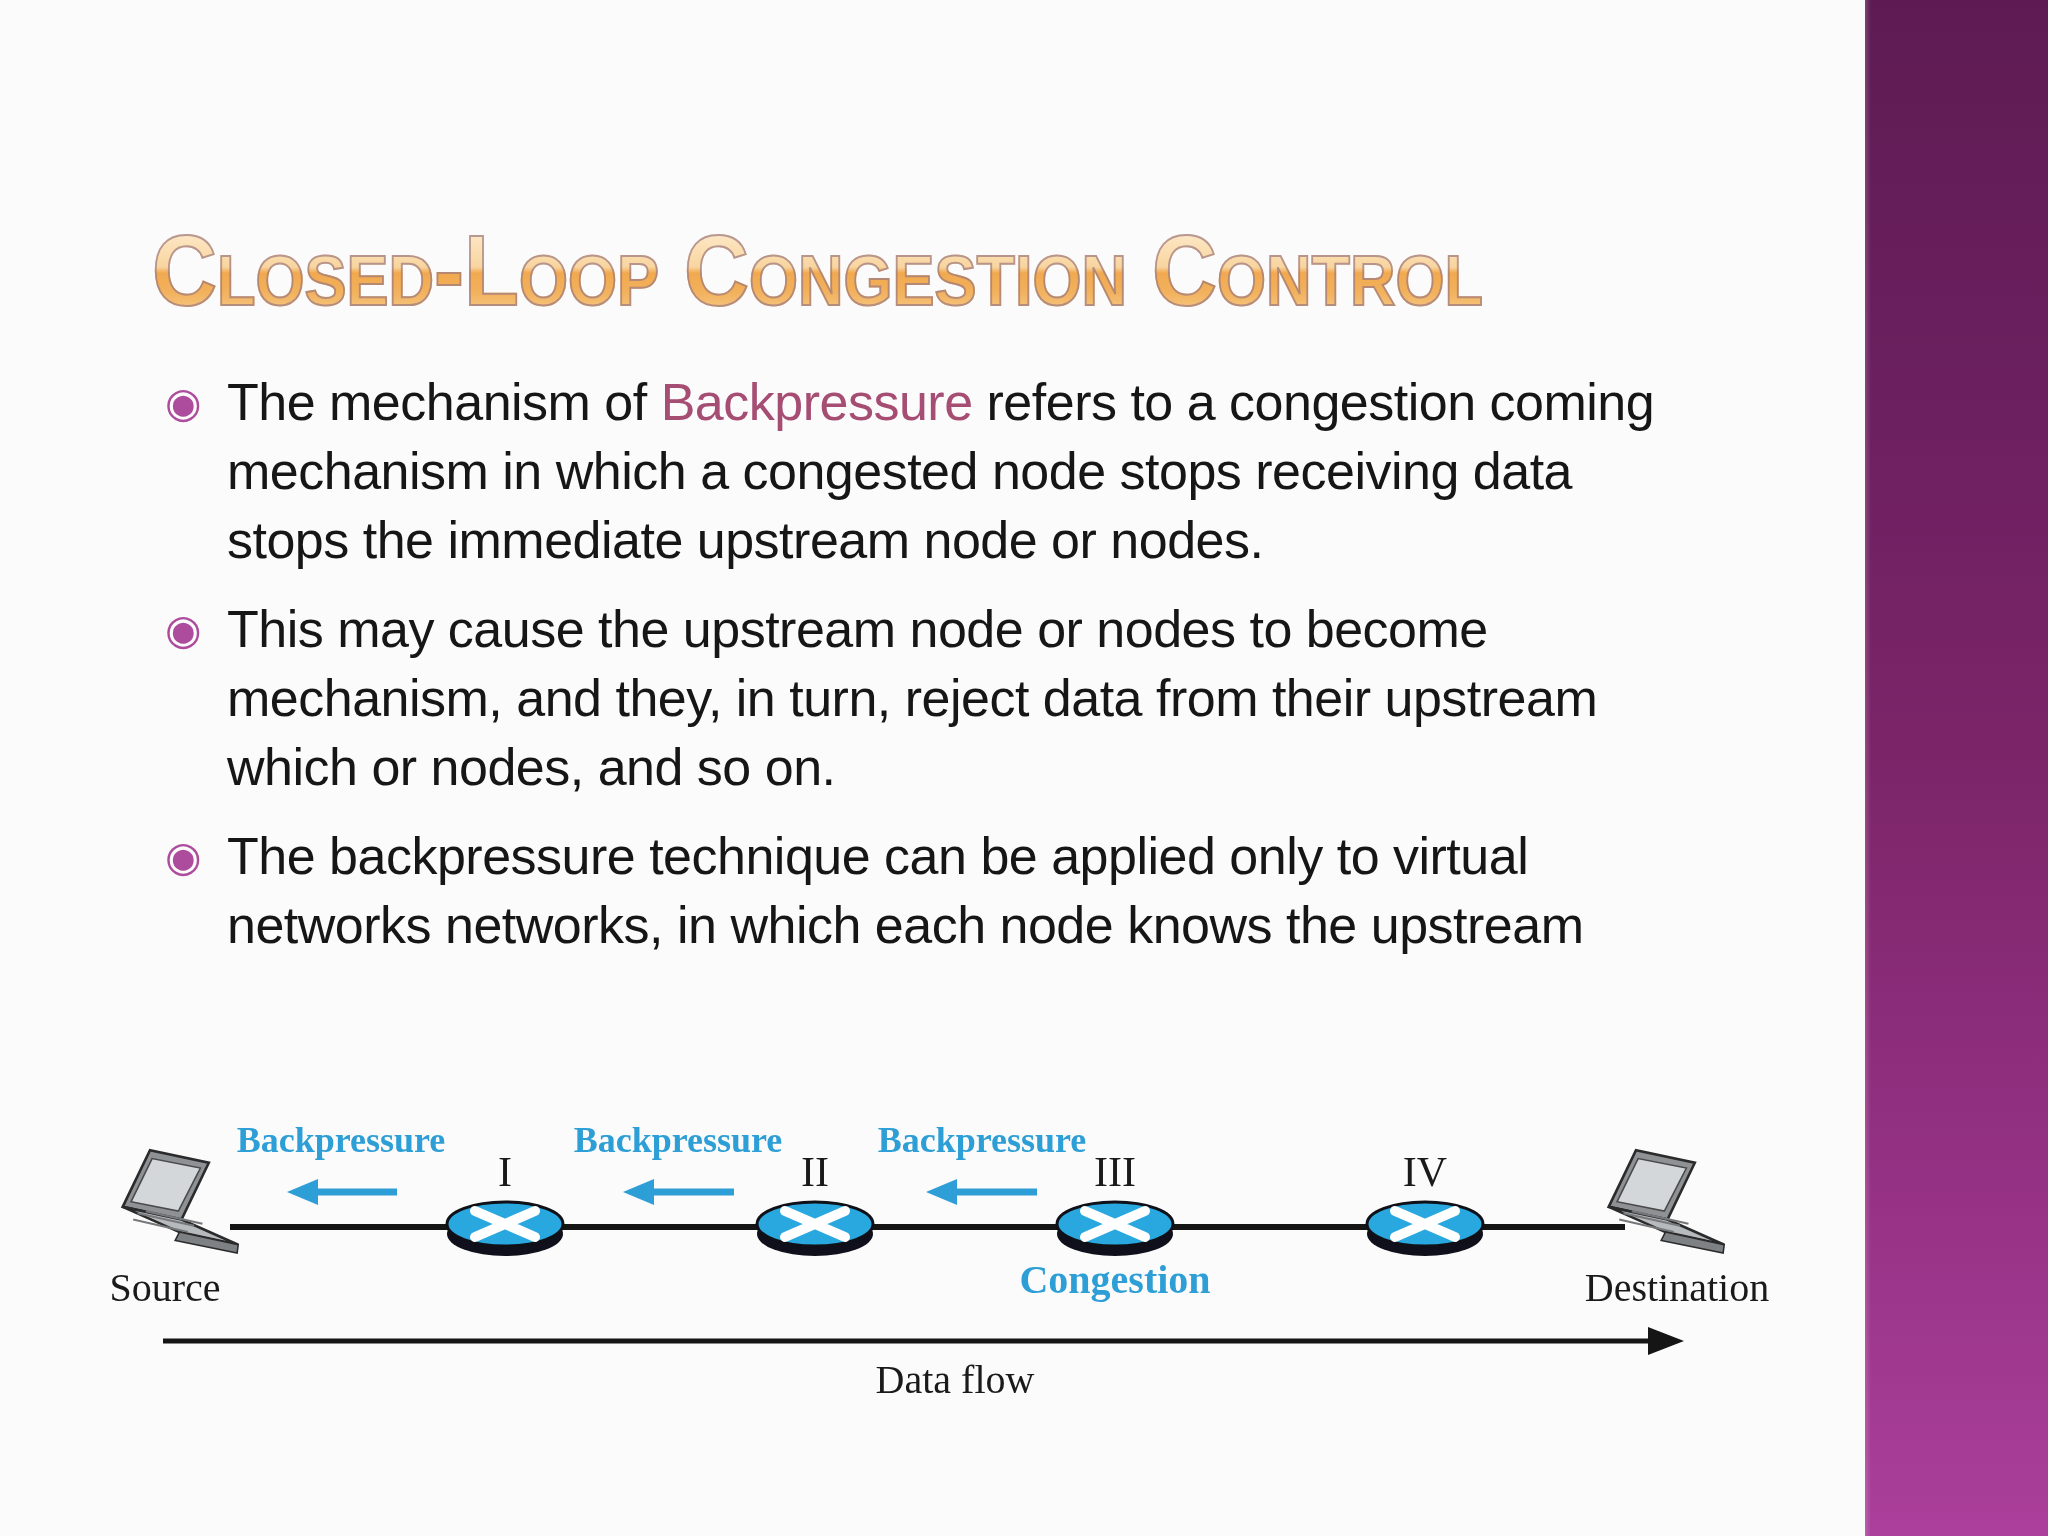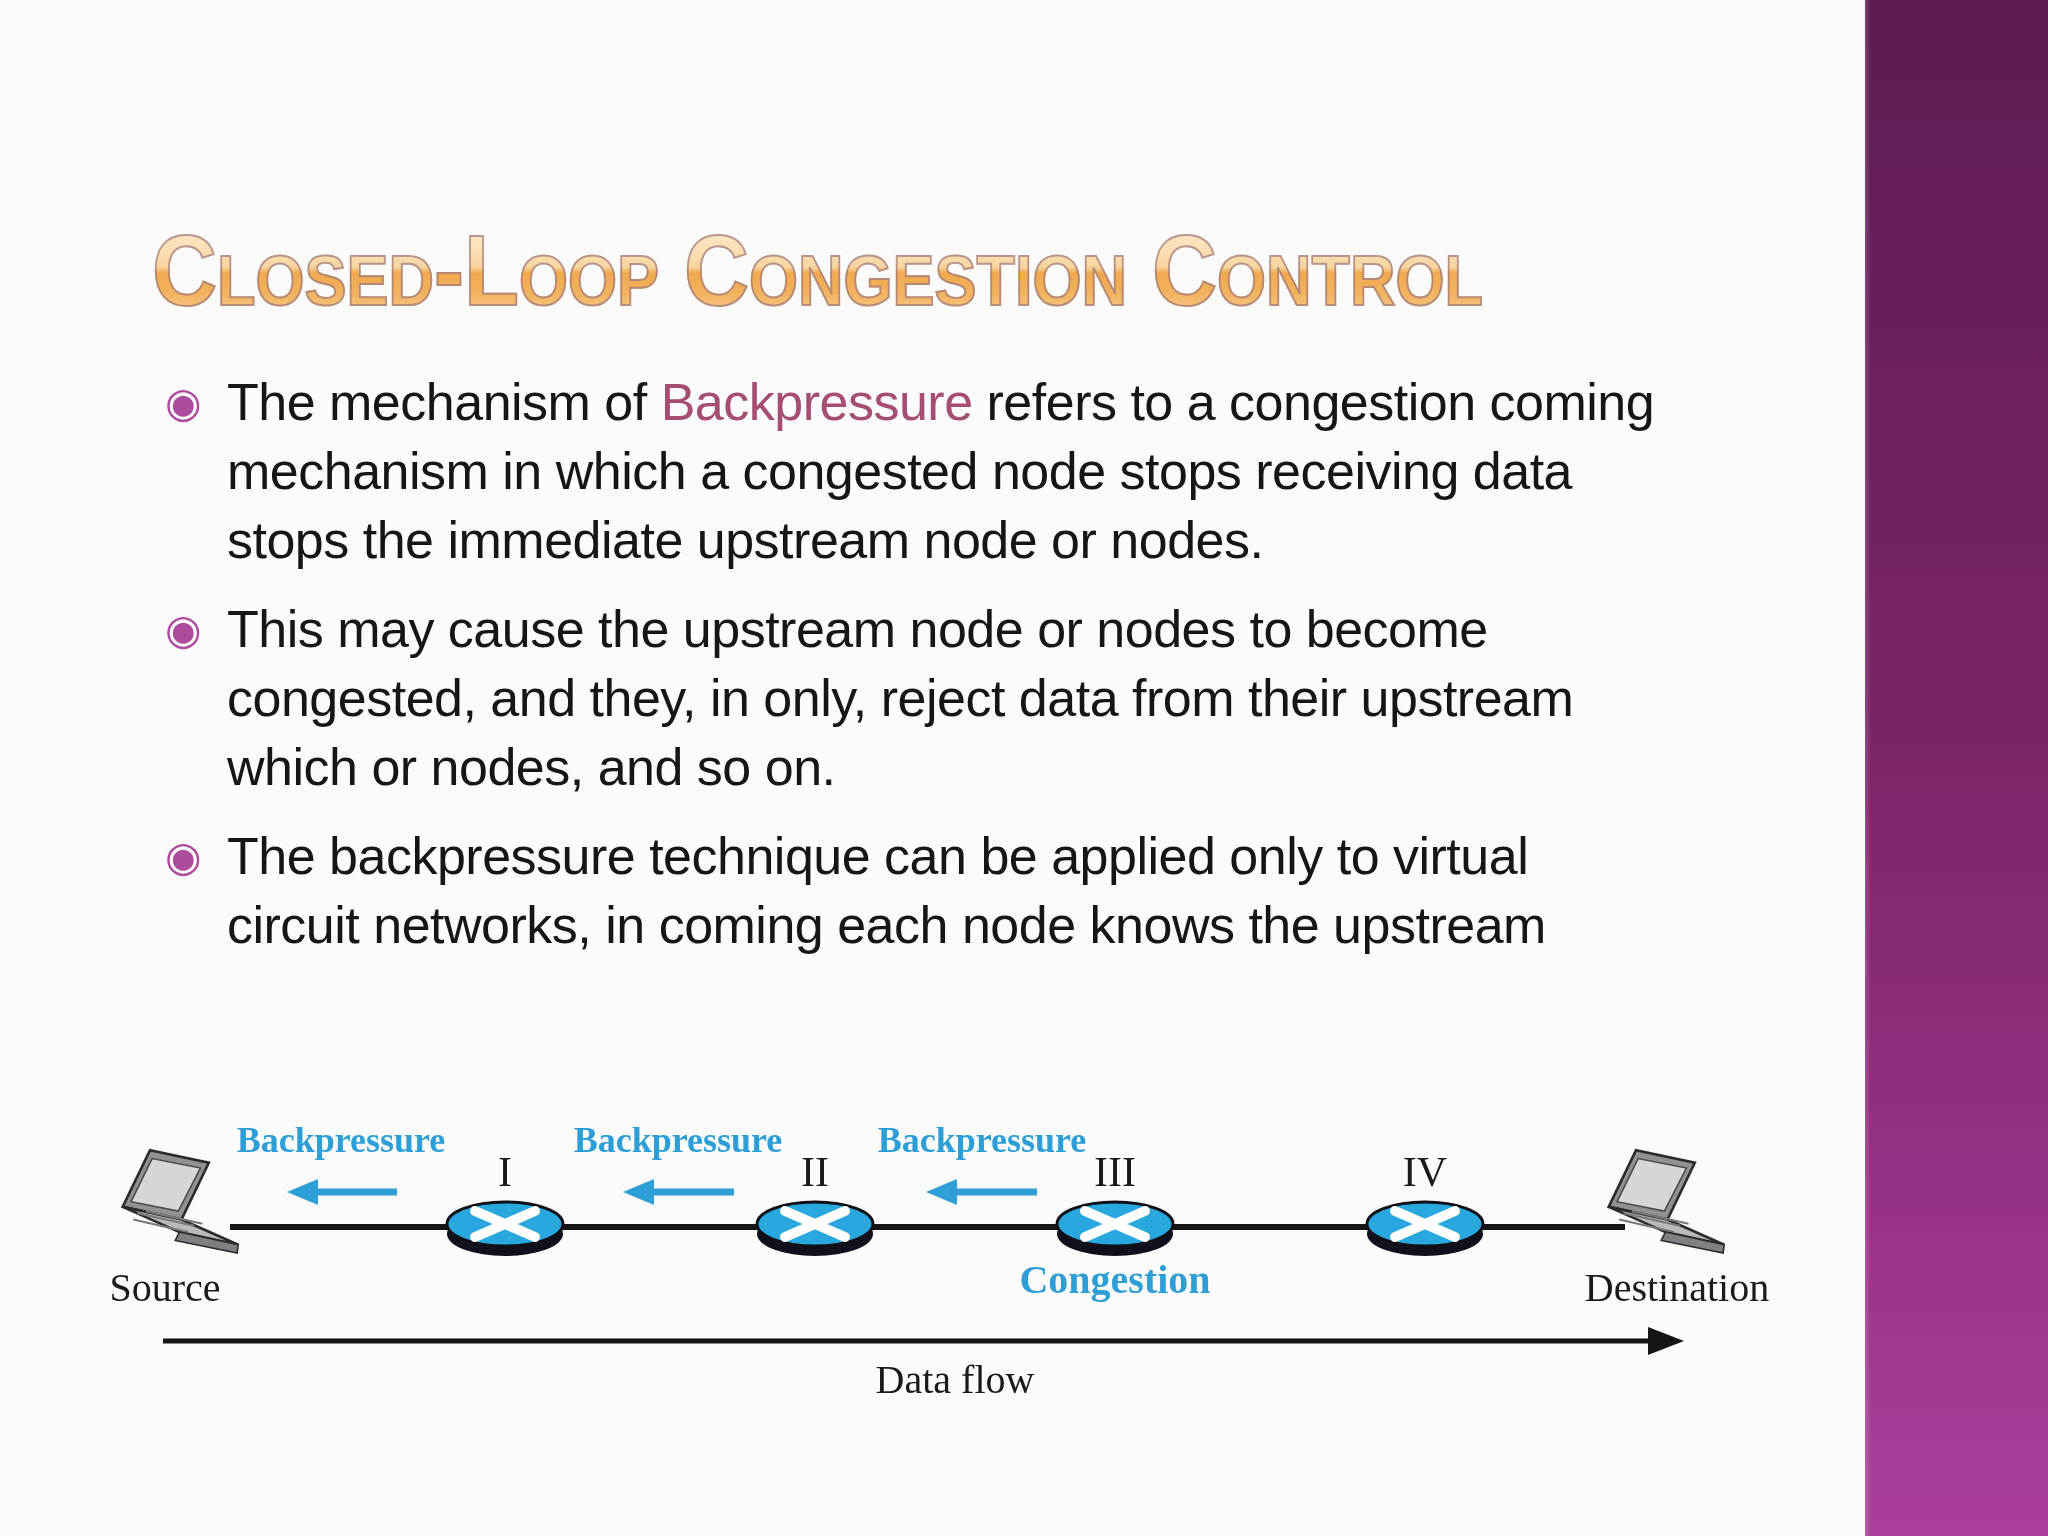--- a/index.html
+++ b/index.html
@@ -58,30 +58,30 @@
         <span class="line"><span>The mechanism of </span><span class="hl">Backpressure</span><span> refers to a congestion coming</span></span>
         <span class="line">mechanism in which a congested node stops receiving data</span>
         <span class="line">stops the immediate upstream node or nodes.</span>
       </span>
     </div>
 
     <div class="bullet">
       <span class="marker">◉</span>
       <span class="lines">
         <span class="line">This may cause the upstream node or nodes to become</span>
-        <span class="line">congested, and they, in only, reject data from their upstream</span>
+        <span class="line">mechanism, and they, in turn, reject data from their upstream</span>
         <span class="line">which or nodes, and so on.</span>
       </span>
     </div>
 
     <div class="bullet">
       <span class="marker">◉</span>
       <span class="lines">
         <span class="line">The backpressure technique can be applied only to virtual</span>
-        <span class="line">circuit networks, in coming each node knows the upstream</span>
+        <span class="line">networks networks, in which each node knows the upstream</span>
       </span>
     </div>
   </div>
 
   <svg class="figure" viewBox="0 0 1800 330" width="1800" height="330">
     <defs>
       <g id="router-sym">
         <ellipse cx="0" cy="10" rx="58" ry="22" fill="#10101c"></ellipse>
         <ellipse cx="0" cy="0" rx="58" ry="22" fill="#29a8e0" stroke="#101018" stroke-width="3"></ellipse>
         <path d="M-30,-13 L30,13 M-30,13 L30,-13" stroke="#ffffff" stroke-width="10" stroke-linecap="round" fill="none"></path>

